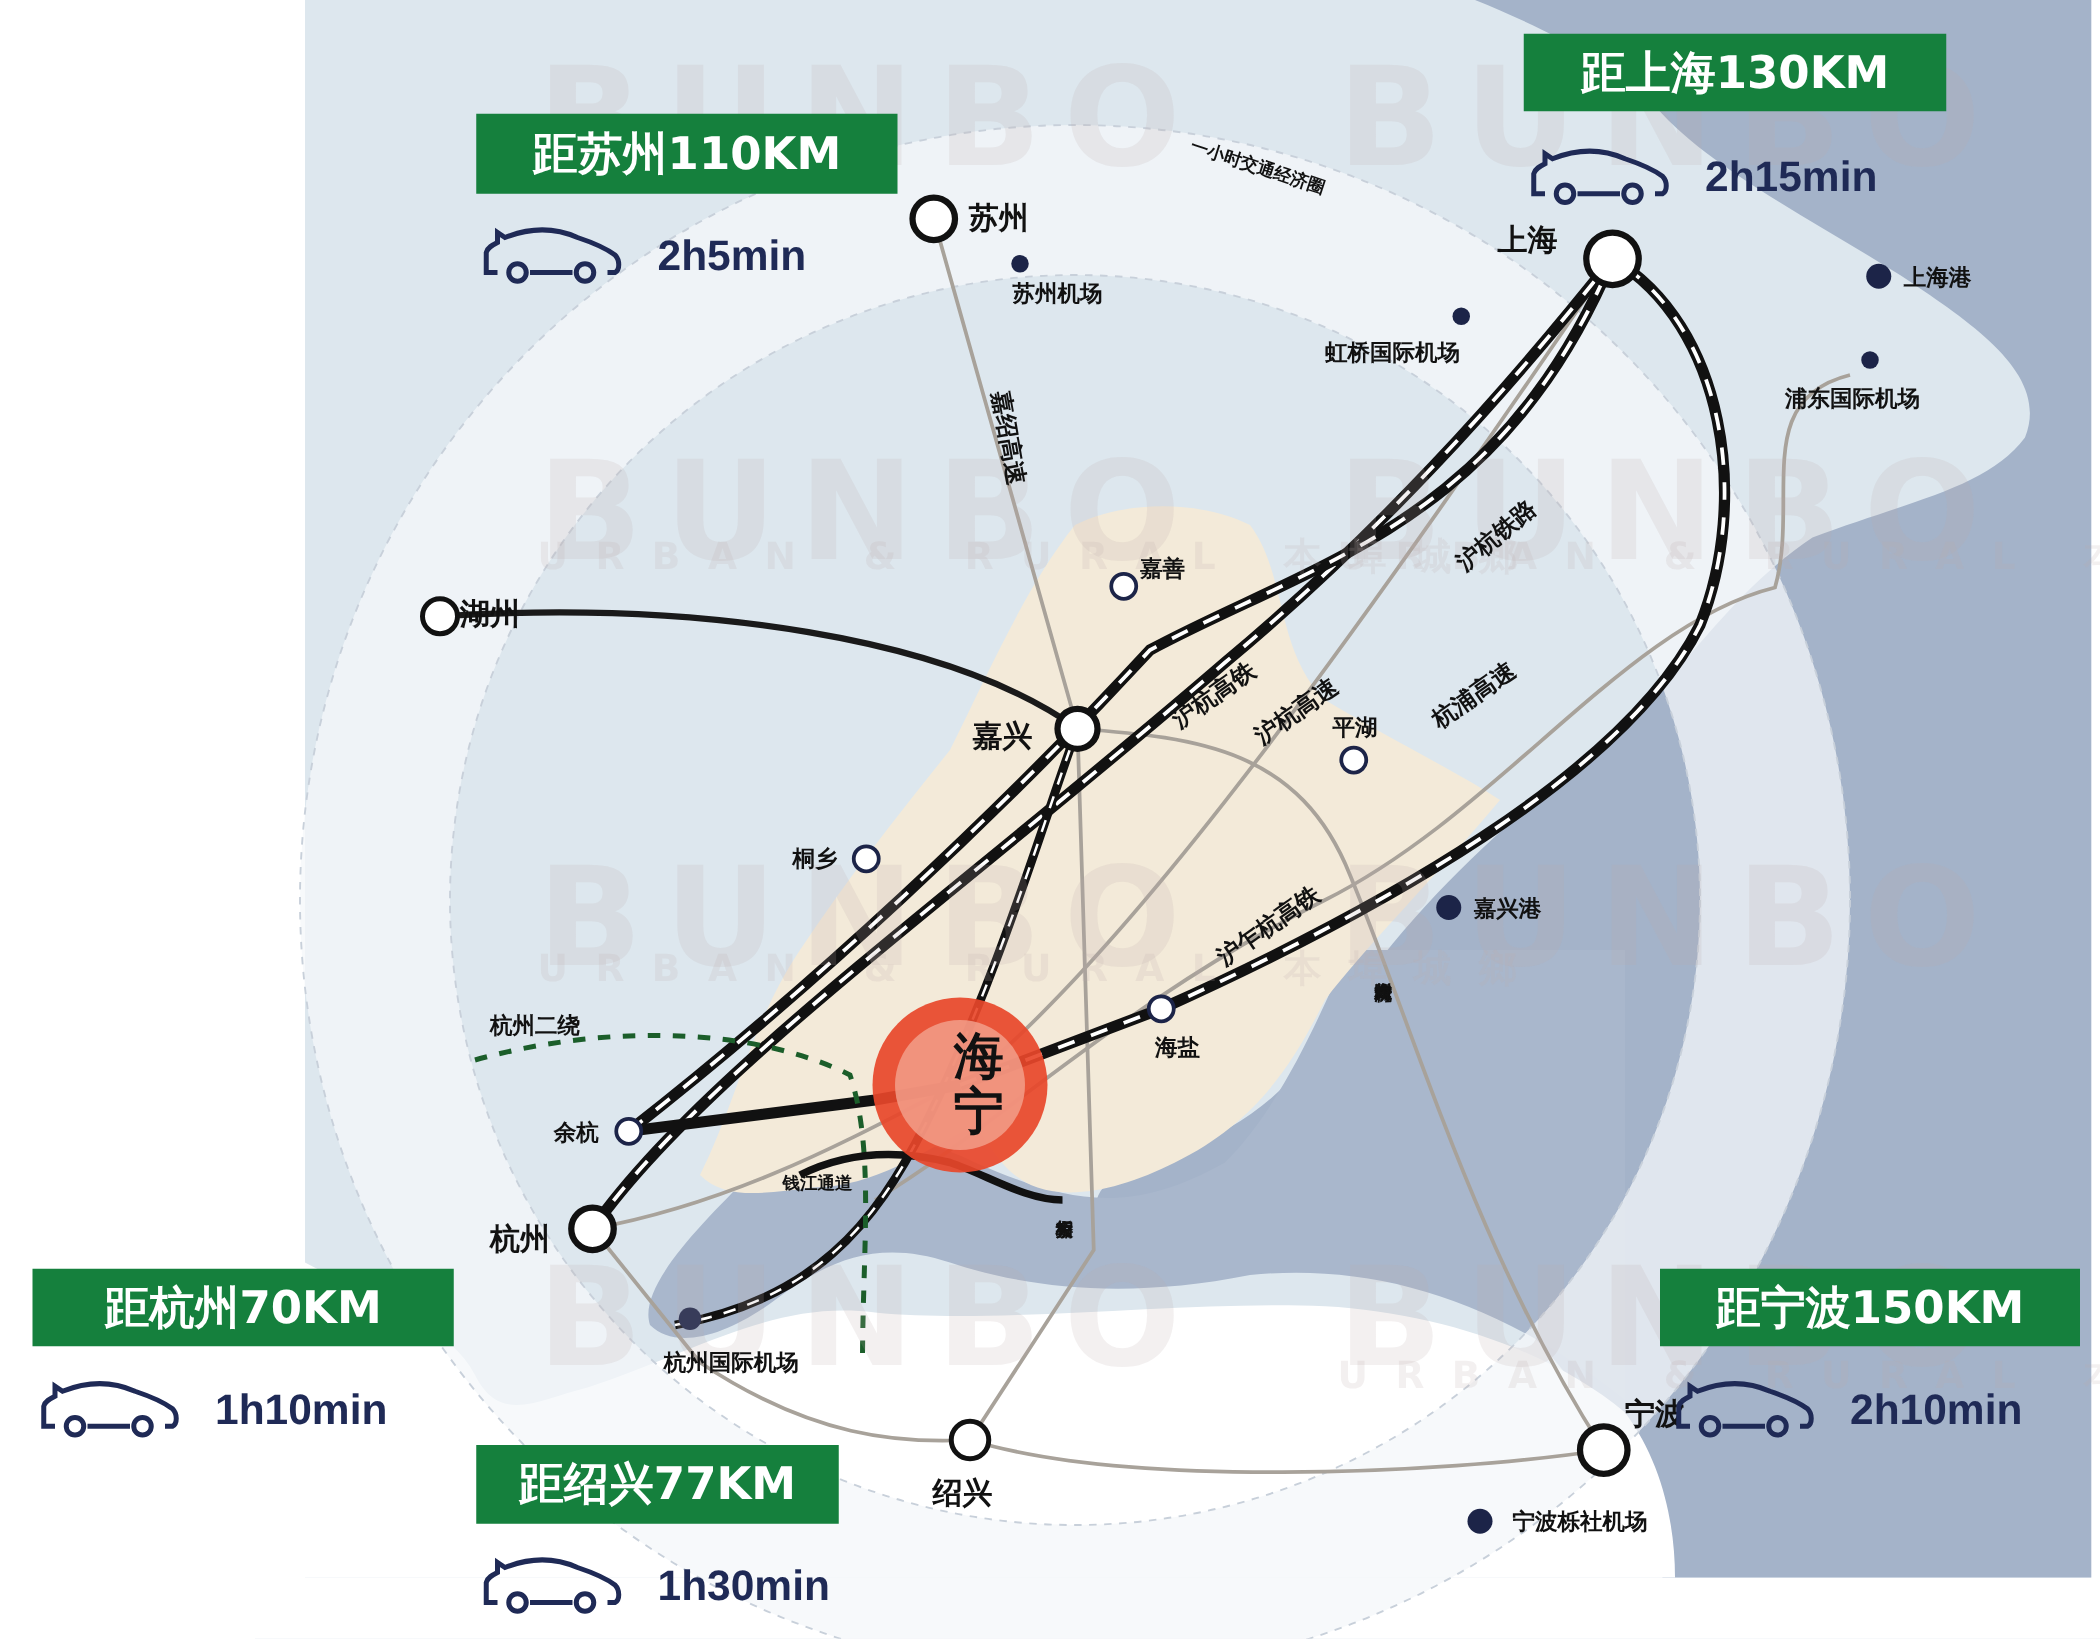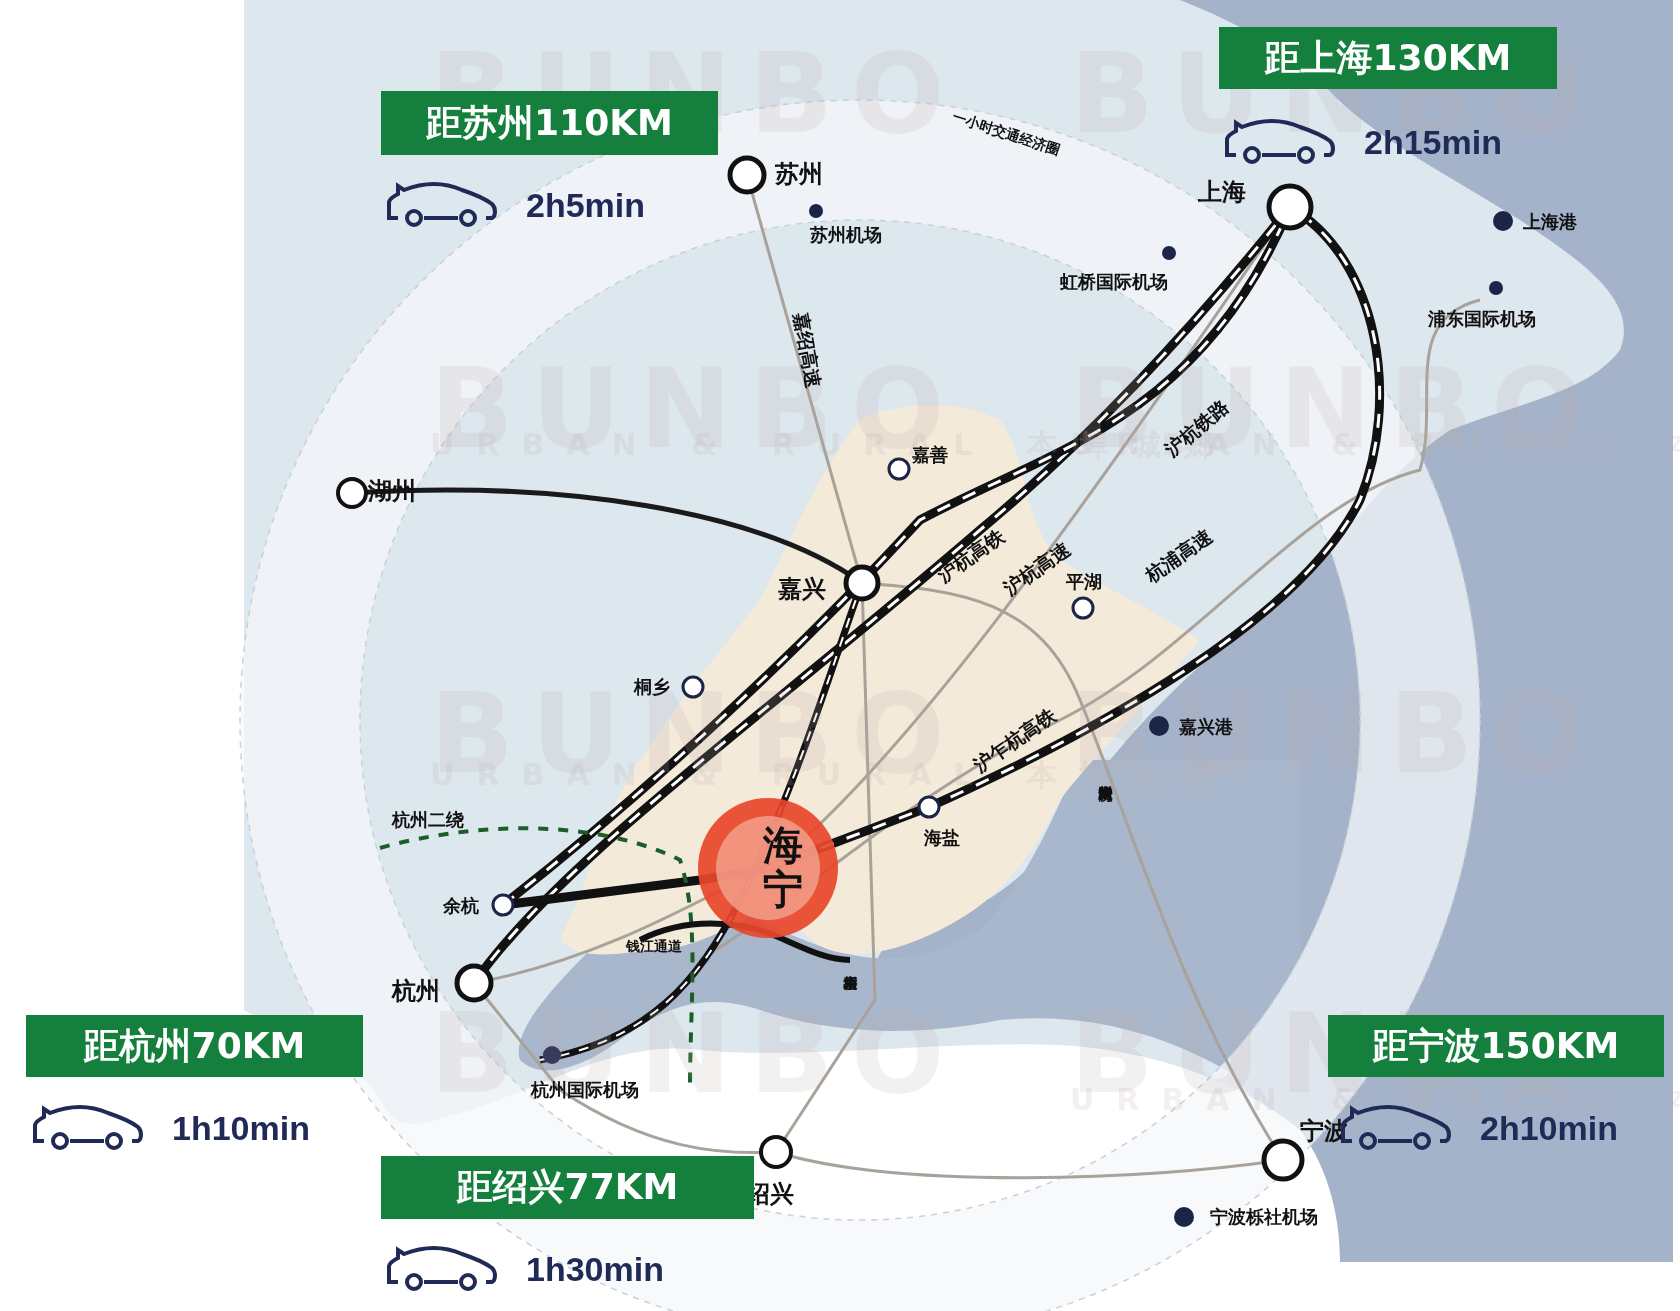--- a/index.html
+++ b/index.html
@@ -143,21 +143,21 @@
 <div class="lbl small" style="left:626px;top:938px;font-size:14px;">钱江通道</div>
 <div class="lbl vert" style="left:1097px;top:775px;">杭州湾跨海大桥</div>
 <div class="lbl vert" style="left:842px;top:965px;">嘉绍大桥</div>
 <div class="lbl small" style="left:950px;top:125px;font-size:14px;transform:rotate(18deg);">一小时交通经济圈</div>
 
 <div class="haining-text">海宁</div>
 
 <div class="dist-box" style="left:381px;top:91px;width:337px;height:64px;">距苏州110KM</div>
 <div class="dist-box" style="left:1219px;top:27px;width:338px;height:62px;">距上海130KM</div>
 <div class="dist-box" style="left:26px;top:1015px;width:337px;height:62px;">距杭州70KM</div>
-<div class="dist-box" style="left:381px;top:1156px;width:373px;height:63px;">距绍兴77KM</div>
+<div class="dist-box" style="left:381px;top:1156px;width:290px;height:63px;">距绍兴77KM</div>
 <div class="dist-box" style="left:1328px;top:1015px;width:336px;height:62px;">距宁波150KM</div>
 
 <div class="drive" style="left:384px;top:180px;justify-content:space-between;">
   <svg class="car" viewBox="0 0 116 50">
       <path d="M14 38 L5 38 L5 22 C6 18 10 16 14 14 L14 6 L20 10 C40 2 60 2 78 10 C90 14 100 18 108 24 C112 28 112 36 108 38 L102 38" fill="none" stroke="#1f2a56" stroke-width="4"></path>
       <circle cx="30" cy="38" r="7" fill="none" stroke="#1f2a56" stroke-width="4"></circle>
       <circle cx="84" cy="38" r="7" fill="none" stroke="#1f2a56" stroke-width="4"></circle>
       <line x1="40" y1="38" x2="74" y2="38" stroke="#1f2a56" stroke-width="4"></line>
     </svg>
   <span class="time">2h5min</span>

